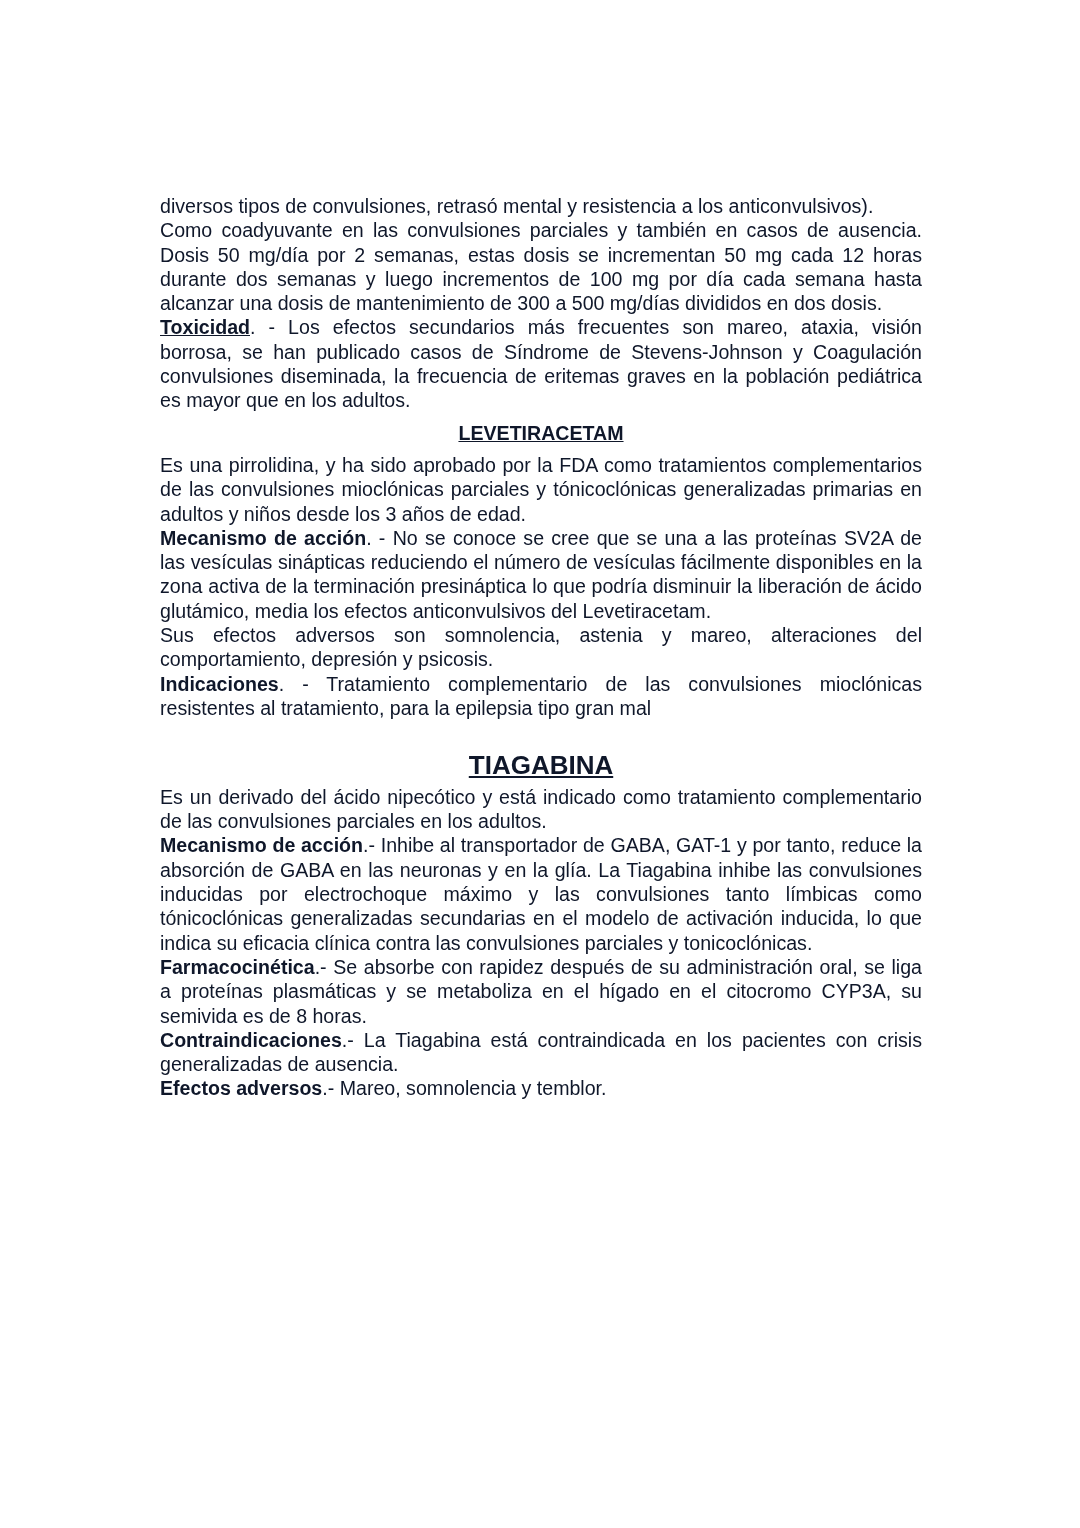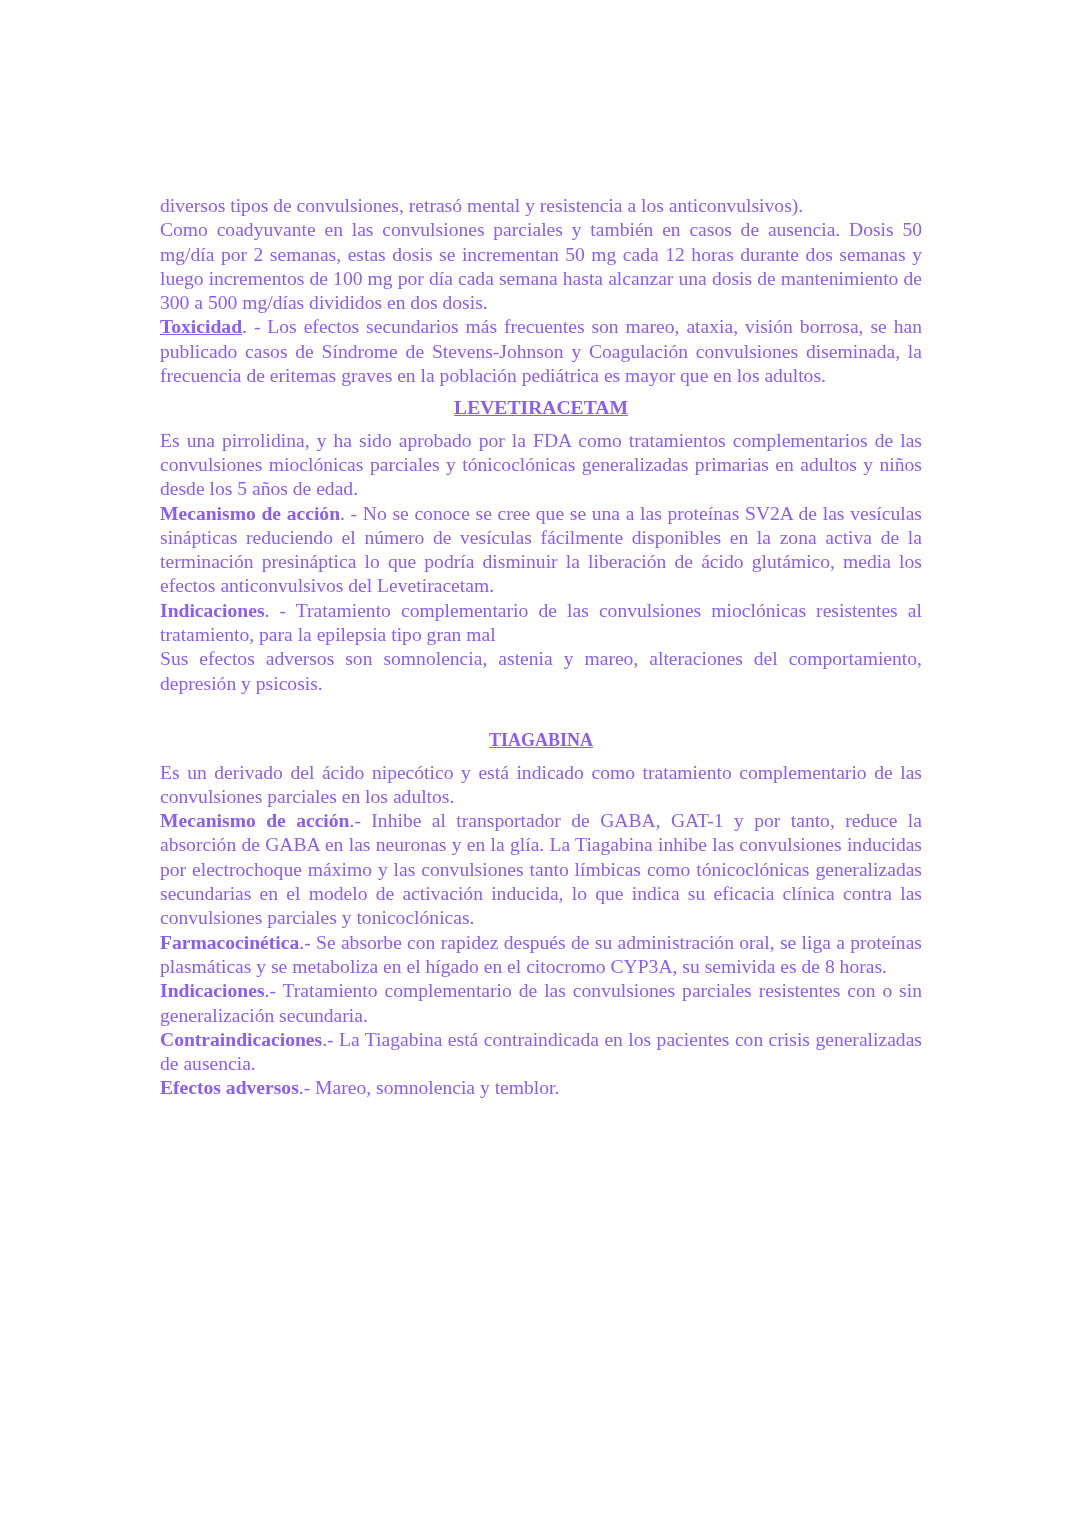--- a/index.html
+++ b/index.html
@@ -1,43 +1,42 @@
 <!DOCTYPE html>
 <html><head>
 <meta charset="utf-8">
 <style>
   html, body { margin:0; padding:0; background:#ffffff; }
   body { width:1080px; height:1528px; position:relative; overflow:hidden; }
   .page {
     position:absolute; left:160px; top:194px; width:762px;
-    font-family:Liberation Serif, serif;
-    font-size:19.6px; line-height:24.3px; color:#8b5cf6;
+    font-family:Liberation Sans, sans-serif;
+    font-size:19.6px; line-height:24.3px; color:#0f172a;
   }
   .p { margin:0; text-align:justify; text-align-last:left; }
   .heading { margin:8px; text-align:center; font-weight:bold; text-decoration:underline; }
   .lbl { font-weight:bold; }
   .lbl-u { font-weight:bold; text-decoration:underline;margin-top:40px; }
   .gap { height:24.3px; }
 </style>
 </head>
 <body>
 
 <div class="page">
   <p class="p">diversos tipos de convulsiones, retrasó mental y resistencia a los anticonvulsivos).</p>
   <p class="p">Como coadyuvante en las convulsiones parciales y también en casos de ausencia. Dosis 50 mg/día por 2 semanas, estas dosis se incrementan 50 mg cada 12 horas durante dos semanas y luego incrementos de 100 mg por día cada semana hasta alcanzar una dosis de mantenimiento de 300 a 500 mg/días divididos en dos dosis.</p>
   <p class="p"><span class="lbl-u">Toxicidad</span><span>. - Los efectos secundarios más frecuentes son mareo, ataxia, visión borrosa, se han publicado casos de Síndrome de Stevens-Johnson y Coagulación convulsiones diseminada, la frecuencia de eritemas graves en la población pediátrica es mayor que en los adultos.</span></p>
 
   <h2 class="heading" style="font-size:19.6px;">LEVETIRACETAM</h2>
-  <p class="p">Es una pirrolidina, y ha sido aprobado por la FDA como tratamientos complementarios de las convulsiones mioclónicas parciales y tónicoclónicas generalizadas primarias en adultos y niños desde los 5 años de edad.</p>
+  <p class="p">Es una pirrolidina, y ha sido aprobado por la FDA como tratamientos complementarios de las convulsiones mioclónicas parciales y tónicoclónicas generalizadas primarias en adultos y niños desde los 3 años de edad.</p>
   <p class="p"><span class="lbl">Mecanismo de acción</span><span>. - No se conoce se cree que se una a las proteínas SV2A de las vesículas sinápticas reduciendo el número de vesículas fácilmente disponibles en la zona activa de la terminación presináptica lo que podría disminuir  la liberación de ácido glutámico, media los efectos anticonvulsivos del Levetiracetam.</span></p>
+  <p class="p">Sus efectos adversos son somnolencia, astenia y mareo, alteraciones del comportamiento, depresión y psicosis.</p>
   <p class="p"><span class="lbl">Indicaciones</span><span>. - Tratamiento complementario de las convulsiones mioclónicas resistentes al tratamiento, para la epilepsia tipo gran mal</span></p>
-  <p class="p">Sus efectos adversos son somnolencia, astenia y mareo, alteraciones del comportamiento, depresión y psicosis.</p>
 
   <div class="gap"></div>
 
-  <h2 class="heading" style="font-size:18px;">TIAGABINA</h2>
+  <h2 class="heading" style="font-size:26px;">TIAGABINA</h2>
   <p class="p">Es un derivado del ácido nipecótico y está indicado como tratamiento complementario de las convulsiones parciales en los adultos.</p>
   <p class="p"><span class="lbl">Mecanismo de acción</span><span>.- Inhibe al transportador de GABA, GAT-1 y por tanto, reduce la absorción de GABA en las neuronas y en la glía. La Tiagabina inhibe las convulsiones inducidas por electrochoque máximo y las convulsiones tanto límbicas como tónicoclónicas generalizadas secundarias en el modelo de activación inducida, lo que indica su eficacia clínica contra las convulsiones parciales y tonicoclónicas.</span></p>
   <p class="p"><span class="lbl">Farmacocinética</span><span>.- Se absorbe con rapidez después de su administración oral, se liga a proteínas plasmáticas y se metaboliza en el hígado en el citocromo CYP3A, su semivida es de 8 horas.</span></p>
-  <p class="p"><span class="lbl">Indicaciones</span><span>.- Tratamiento complementario de las convulsiones parciales resistentes con o sin generalización secundaria.</span></p>
   <p class="p"><span class="lbl">Contraindicaciones</span><span>.- La Tiagabina está contraindicada en los pacientes con crisis generalizadas de ausencia.</span></p>
   <p class="p"><span class="lbl">Efectos adversos</span><span>.- Mareo, somnolencia y temblor.</span></p>
 </div>
 
 </body></html>

